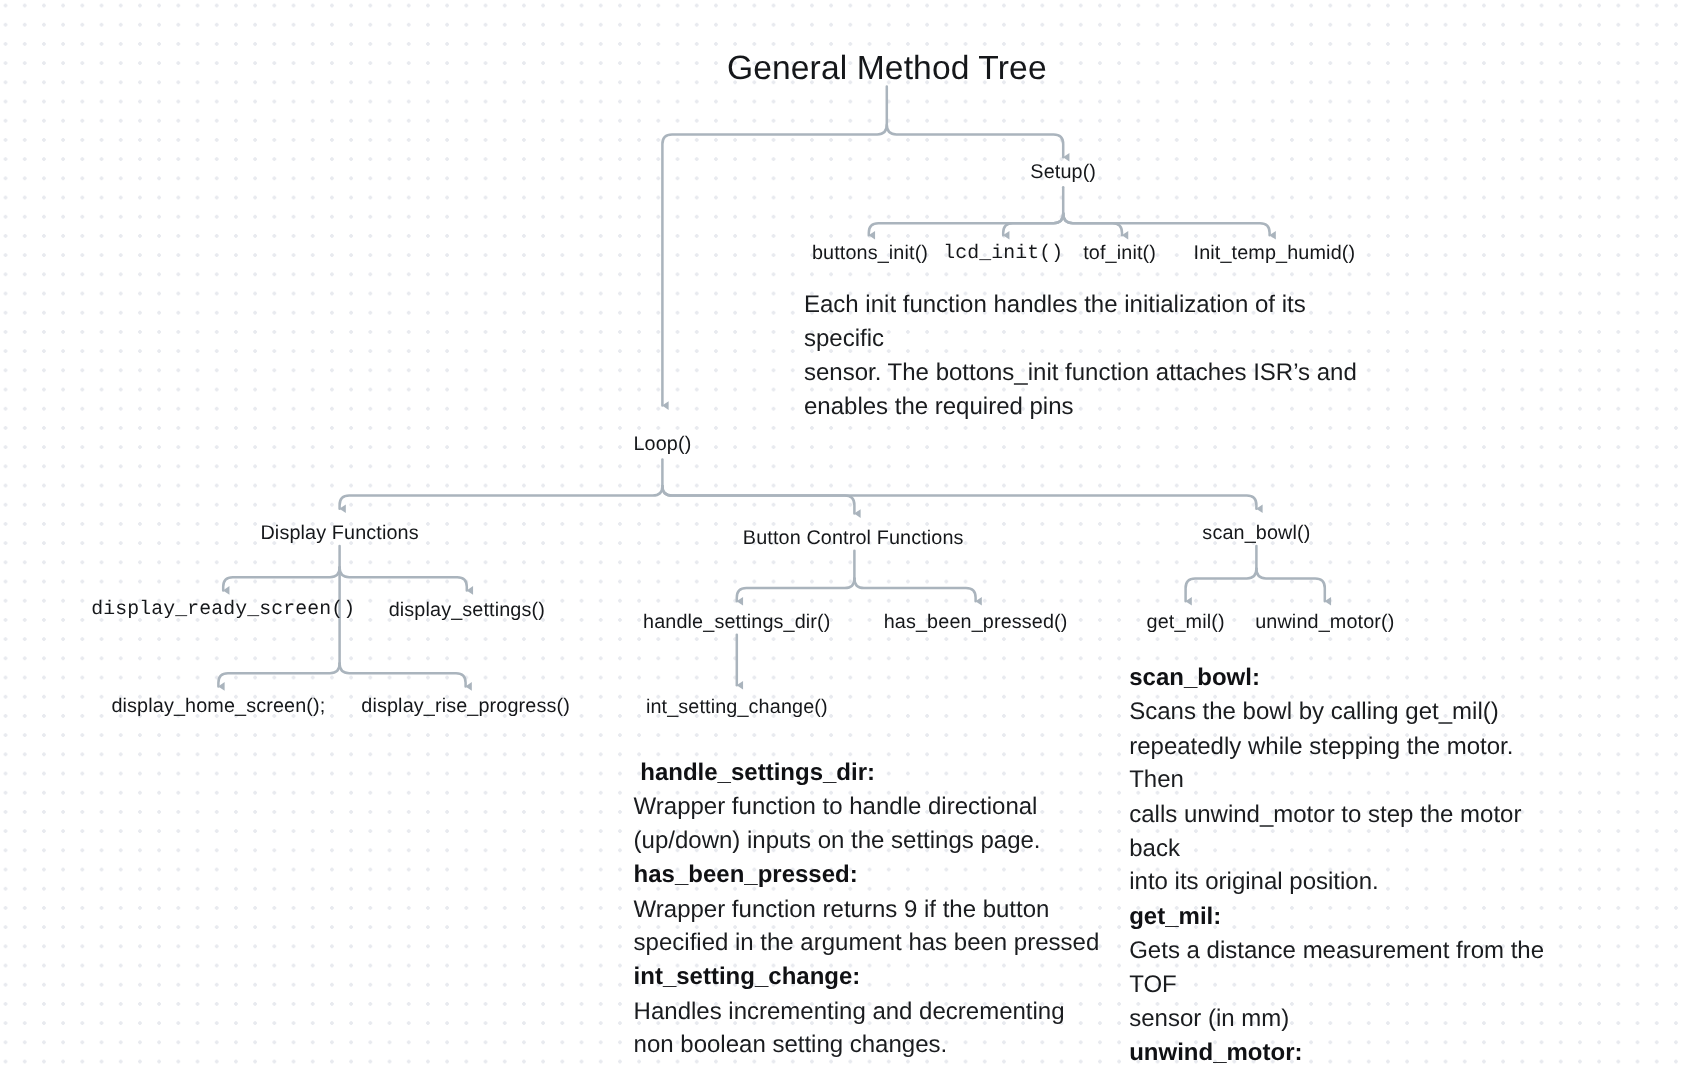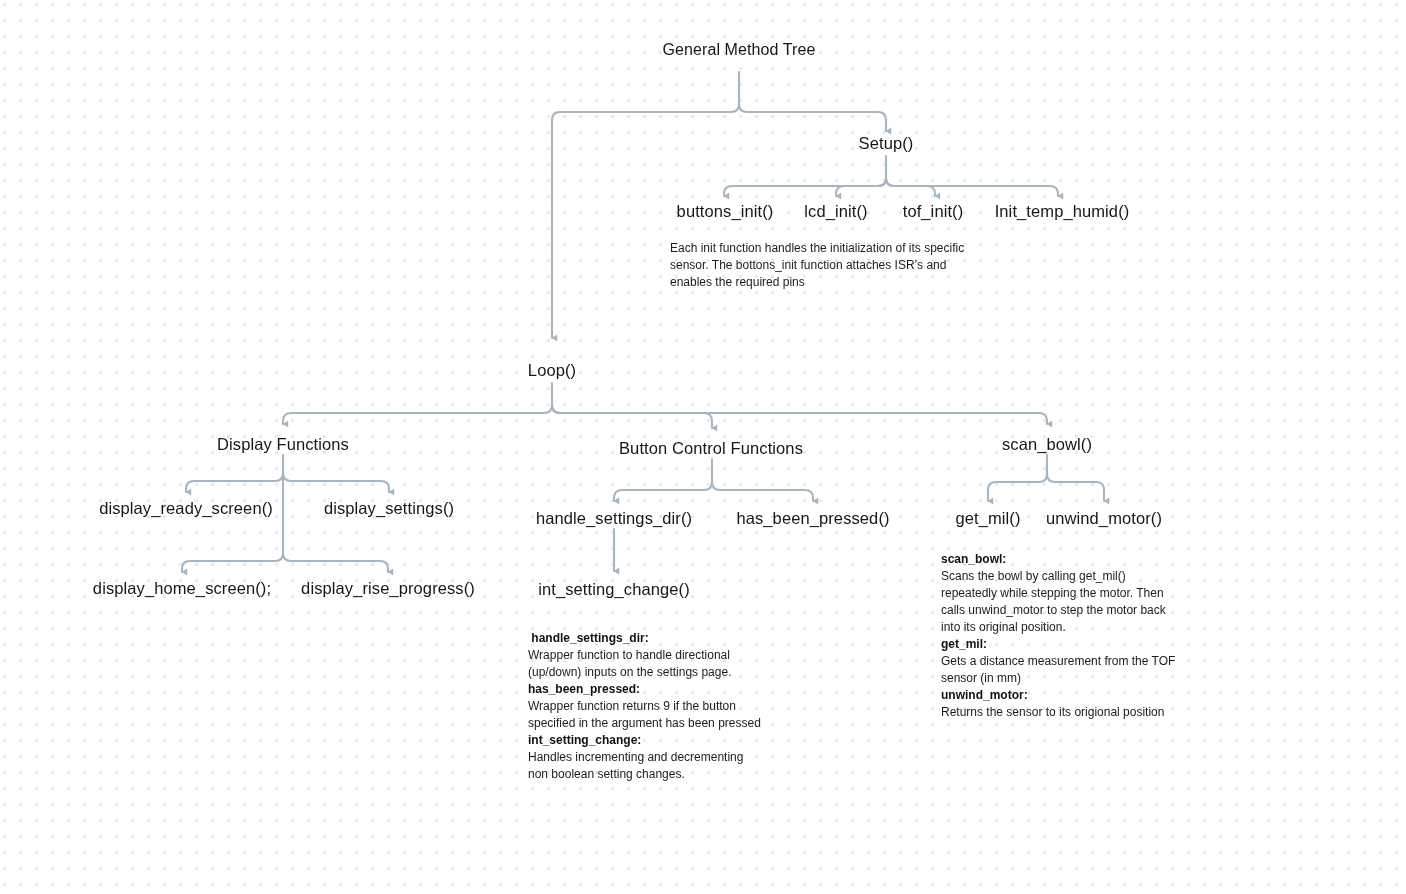--- a/index.html
+++ b/index.html
@@ -35,30 +35,30 @@
     color: #15171a;
     font-size: 16.5px;
     line-height: 1.25;
     white-space: nowrap;
     letter-spacing: 0.1px;
   }
   .node.center { transform: translateX(-50%); }
   .title {
     position: absolute;
     color: #15171a;
-    font-size: 16px;
+    font-size: 28px;
     line-height: 1.2;
     white-space: nowrap;
     transform: translateX(-50%);
     letter-spacing: 0.1px;
   }
   .note {
     position: absolute;
     color: #1a1c1f;
-    font-size: 12px;
+    font-size: 20px;
     line-height: 1.42;
     white-space: pre-wrap;
   }
   .note b {
     font-weight: bold;
     color: #101114;
     margin-top: 28px;
   }
 </style>
 </head>
@@ -105,32 +105,32 @@
       <path d="M1047,474 Q1047,482 1039,482 L996,482 Q988,482 988,490 L988,501" marker-end="url(#ah)"></path>
       <path d="M1047,474 Q1047,482 1055,482 L1096,482 Q1104,482 1104,490 L1104,501" marker-end="url(#ah)"></path>
     </g>
   </svg>
 
   <div class="title" style="left:739px; top:40px;">General Method Tree</div>
 
   <div class="node center" style="left:886px; top:133px;">Setup()</div>
 
   <div class="node center" style="left:725px; top:201px;">buttons_init()</div>
-  <div class="node center" style="left:836px; top:201px;">lcd_init()</div>
+  <div class="node center" style="left:836px; top:201px;font-family:Liberation Mono, monospace;">lcd_init()</div>
   <div class="node center" style="left:933px; top:201px;">tof_init()</div>
   <div class="node center" style="left:1062px; top:201px;">Init_temp_humid()</div>
 
   <div class="note" style="left:670px; top:240px; width:480px;">Each init function handles the initialization of its specific
 sensor. The bottons_init function attaches ISR’s and
 enables the required pins</div>
 
   <div class="node center" style="left:552px; top:360px;">Loop()</div>
 
   <div class="node center" style="left:283px; top:434px;">Display Functions</div>
-  <div class="node center" style="left:186px; top:498px;">display_ready_screen()</div>
+  <div class="node center" style="left:186px; top:498px;font-family:Liberation Mono, monospace;">display_ready_screen()</div>
   <div class="node center" style="left:389px; top:498px;text-align:center;">display_settings()</div>
   <div class="node center" style="left:182px; top:578px;">display_home_screen();</div>
   <div class="node center" style="left:388px; top:578px;">display_rise_progress()</div>
 
 
   <div class="node center" style="left:711px; top:438px;">Button Control Functions</div>
   <div class="node center" style="left:614px; top:508px;">handle_settings_dir()</div>
   <div class="node center" style="left:813px; top:508px;">has_been_pressed()</div>
   <div class="node center" style="left:614px; top:579px;">int_setting_change()</div>
 

